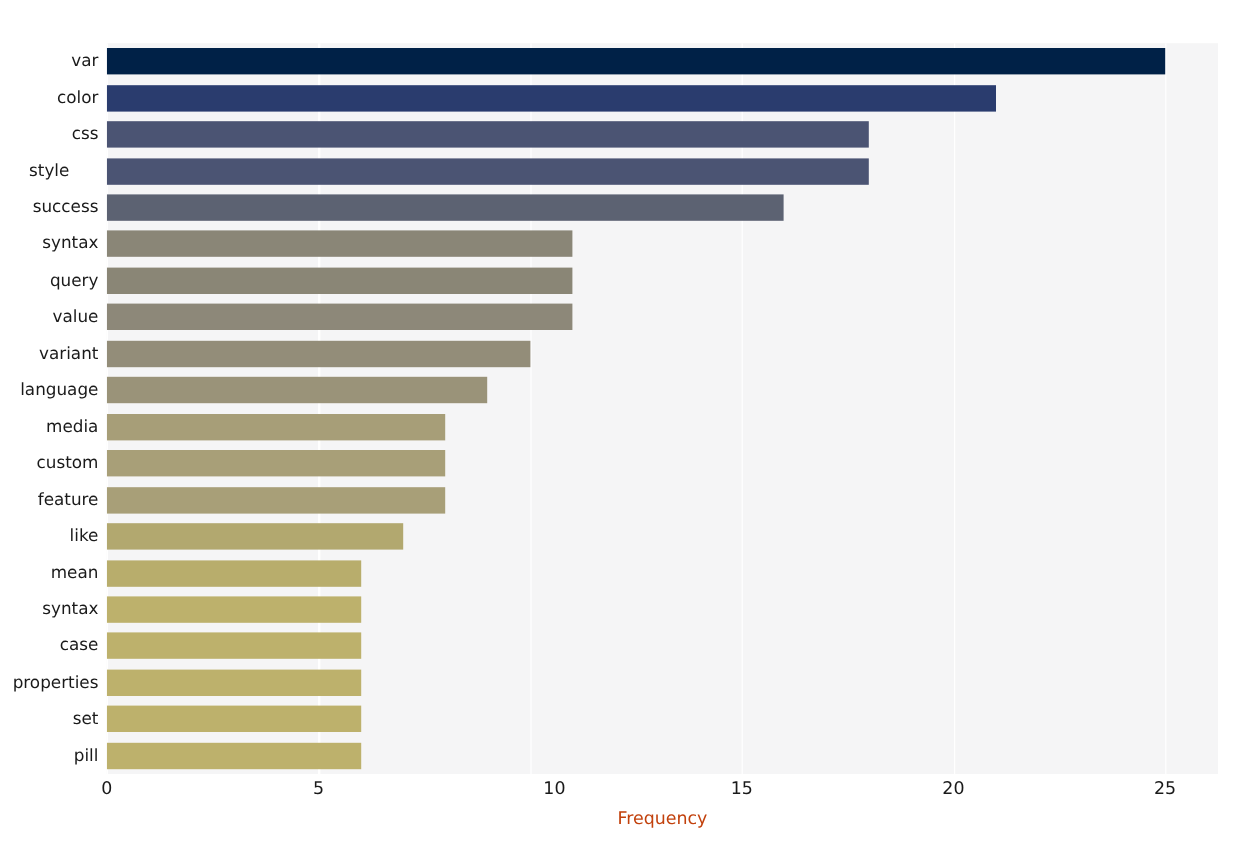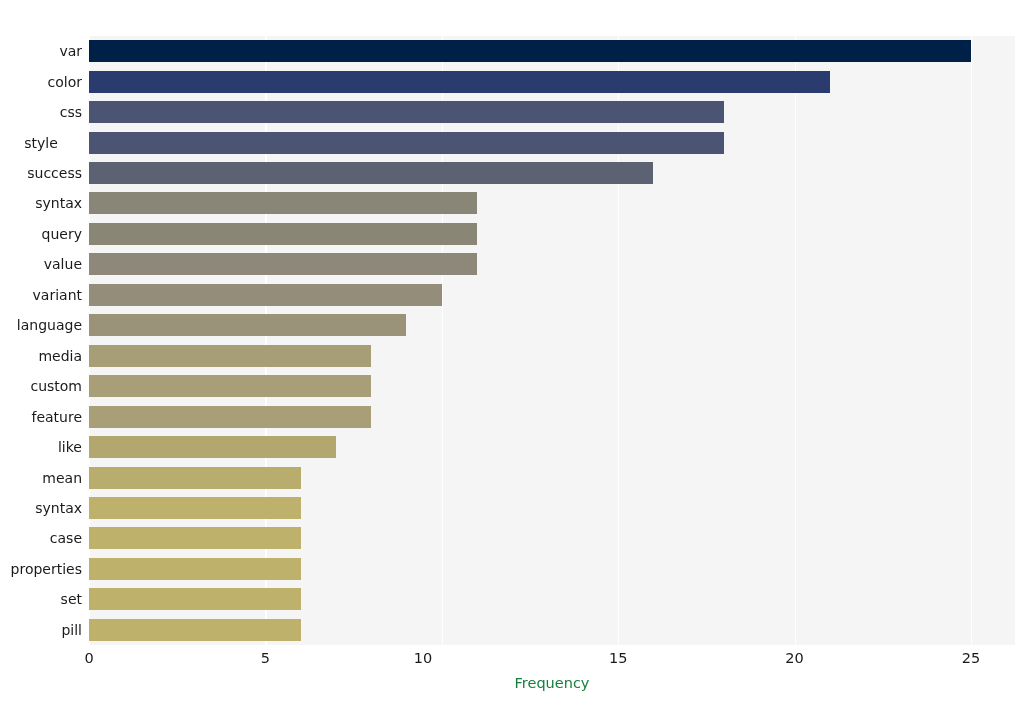--- a/index.html
+++ b/index.html
@@ -107,21 +107,21 @@
   }
 
   
   #xlabel {
     position: absolute;
     left: 89px;
     top: 675px;
     width: 926px;
     text-align: center;
     font-size: 14.5px;
-    color: #15803d;
+    color: #c2410c;
   }
 </style>
 </head>
 <body>
 
 <div id="figure">
 
 
   <div id="plot-area">
     <div id="grid-layer">
@@ -175,21 +175,21 @@
       <div class="ytick-label" style="top: 464.975px;">syntax</div>
       <div class="ytick-label" style="top: 495.425px;">case</div>
       <div class="ytick-label" style="top: 525.875px;">properties</div>
       <div class="ytick-label" style="top: 556.325px;">set</div>
       <div class="ytick-label" style="top: 586.775px;">pill</div>
     </div>
 
   <div id="xtick-layer">
       <div class="xtick-label" style="left: 0px;">0</div>
       <div class="xtick-label" style="left: 176.381px;">5</div>
-      <div class="xtick-label" style="left: 334px;">10</div>
+      <div class="xtick-label" style="left: 373px;">10</div>
       <div class="xtick-label" style="left: 529.143px;">15</div>
       <div class="xtick-label" style="left: 705.524px; text-align: center;">20</div>
       <div class="xtick-label" style="left: 881.905px;">25</div>
     </div>
 
   <div id="xlabel">Frequency</div>
 
 </div>
 
 </body></html>

